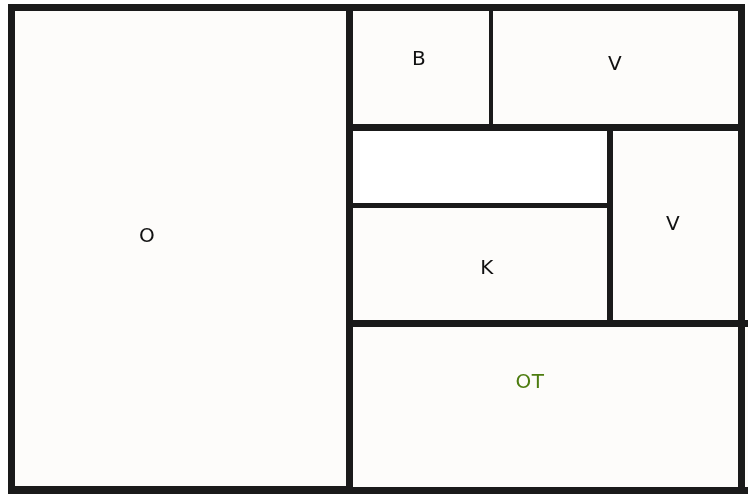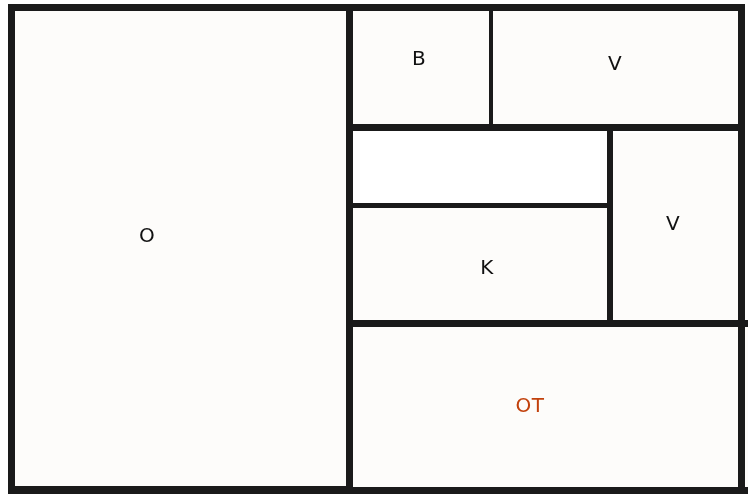--- a/index.html
+++ b/index.html
@@ -60,14 +60,14 @@
     <div class="wall" style="background: rgb(26, 26, 26); left: 489px; top: 4px; width: 4px; height: 126px;"></div>
     <div class="wall" style="background: rgb(26, 26, 26); left: 346px; top: 124px; width: 392px; height: 7px;"></div>
     <div class="wall" style="background: rgb(26, 26, 26); left: 607px; top: 124px; width: 6px; height: 203px;"></div>
     <div class="wall" style="background: rgb(26, 26, 26); left: 346px; top: 203px; width: 265px; height: 5px;"></div>
     <div class="wall" style="background: rgb(26, 26, 26); left: 346px; top: 320px; width: 402px; height: 7px;"></div>
     <div class="room-label" style="left: 147px; top: 235px; color: rgb(17, 17, 17);">O</div>
     <div class="room-label" style="left: 419px; top: 58px; color: rgb(17, 17, 17);">B</div>
     <div class="room-label" style="left: 615px; top: 63px; color: rgb(17, 17, 17);">V</div>
     <div class="room-label" style="left: 673px; top: 223px; color: rgb(17, 17, 17);">V</div>
     <div class="room-label" style="left: 487px; top: 267px; color: rgb(17, 17, 17);">K</div>
-    <div class="room-label" style="left: 530px; top: 405px; color: #c2410c;">OT</div>
+    <div class="room-label" style="left: 530px; top: 381px; color: #4d7c0f;">OT</div>
   </div>
 
 </body></html>

